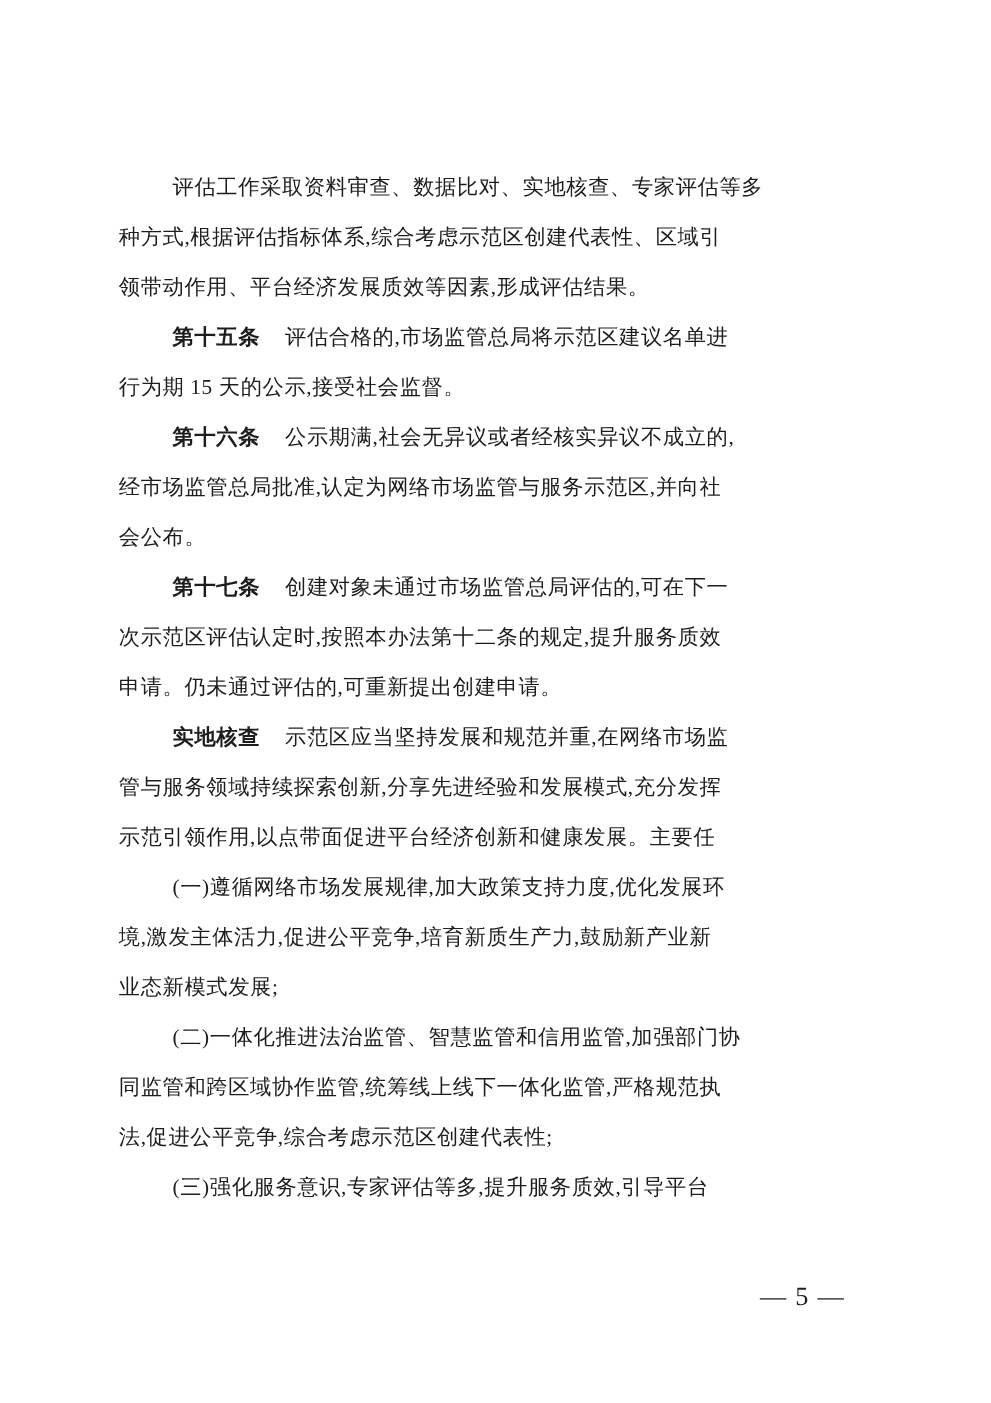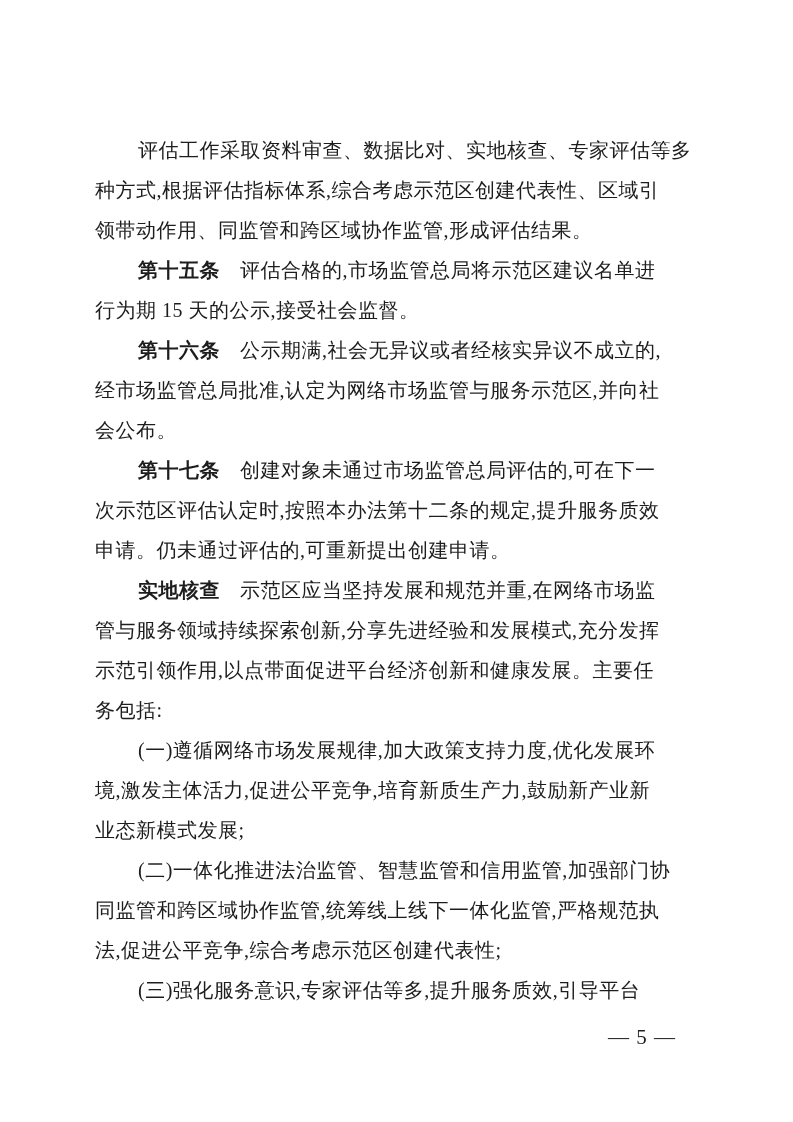--- a/index.html
+++ b/index.html
@@ -18,21 +18,21 @@
   }
   .doc {
     position: absolute;
     left: 95px;
     top: 130px;
     width: 616px;
   }
   .line {
     height: 40px;
     line-height: 40px;
-    font-size: 20px;
+    font-size: 17px;
     letter-spacing: 0.5px;
     white-space: nowrap;
   }
   .line.indent {
     padding-left: 43px;
   }
   .head {
     font-weight: 700;
     font-family: Liberation Sans, sans-serif;
     margin-right: 20px;
@@ -51,33 +51,32 @@
     color: #1d1d1d;
   }
 </style>
 </head>
 <body>
 
 <div class="page">
   <div class="doc">
       <div class="line indent"><span>评估工作采取资料审查、数据比对、实地核查、专家评估等多</span></div>
       <div class="line"><span>种方式,根据评估指标体系,综合考虑示范区创建代表性、区域引</span></div>
-      <div class="line"><span>领带动作用、同监管和跨区域协作监管,形成评估结果。</span></div>
+      <div class="line"><span>领带动作用、平台经济发展质效等因素,形成评估结果。</span></div>
       <div class="line indent"><span class="head">第十五条</span><span>评估合格的,市场监管总局将示范区建议名单进</span></div>
       <div class="line"><span>行为期 15 天的公示,接受社会监督。</span></div>
       <div class="line indent"><span class="head">第十六条</span><span>公示期满,社会无异议或者经核实异议不成立的,</span></div>
       <div class="line"><span>经市场监管总局批准,认定为网络市场监管与服务示范区,并向社</span></div>
       <div class="line"><span>会公布。</span></div>
       <div class="line indent"><span class="head">第十七条</span><span>创建对象未通过市场监管总局评估的,可在下一</span></div>
       <div class="line"><span>次示范区评估认定时,按照本办法第十二条的规定,提升服务质效</span></div>
       <div class="line"><span>申请。仍未通过评估的,可重新提出创建申请。</span></div>
       <div class="line indent"><span class="head">实地核查</span><span>示范区应当坚持发展和规范并重,在网络市场监</span></div>
       <div class="line"><span>管与服务领域持续探索创新,分享先进经验和发展模式,充分发挥</span></div>
       <div class="line"><span>示范引领作用,以点带面促进平台经济创新和健康发展。主要任</span></div>
-      <div class="line"><span>务包括:</span></div>
       <div class="line indent"><span>(一)遵循网络市场发展规律,加大政策支持力度,优化发展环</span></div>
       <div class="line"><span>境,激发主体活力,促进公平竞争,培育新质生产力,鼓励新产业新</span></div>
       <div class="line"><span>业态新模式发展;</span></div>
       <div class="line indent"><span>(二)一体化推进法治监管、智慧监管和信用监管,加强部门协</span></div>
       <div class="line"><span>同监管和跨区域协作监管,统筹线上线下一体化监管,严格规范执</span></div>
       <div class="line"><span>法,促进公平竞争,综合考虑示范区创建代表性;</span></div>
       <div class="line indent"><span>(三)强化服务意识,专家评估等多,提升服务质效,引导平台</span></div>
     </div>
   <div class="page-number">— 5 —</div>
 </div>

